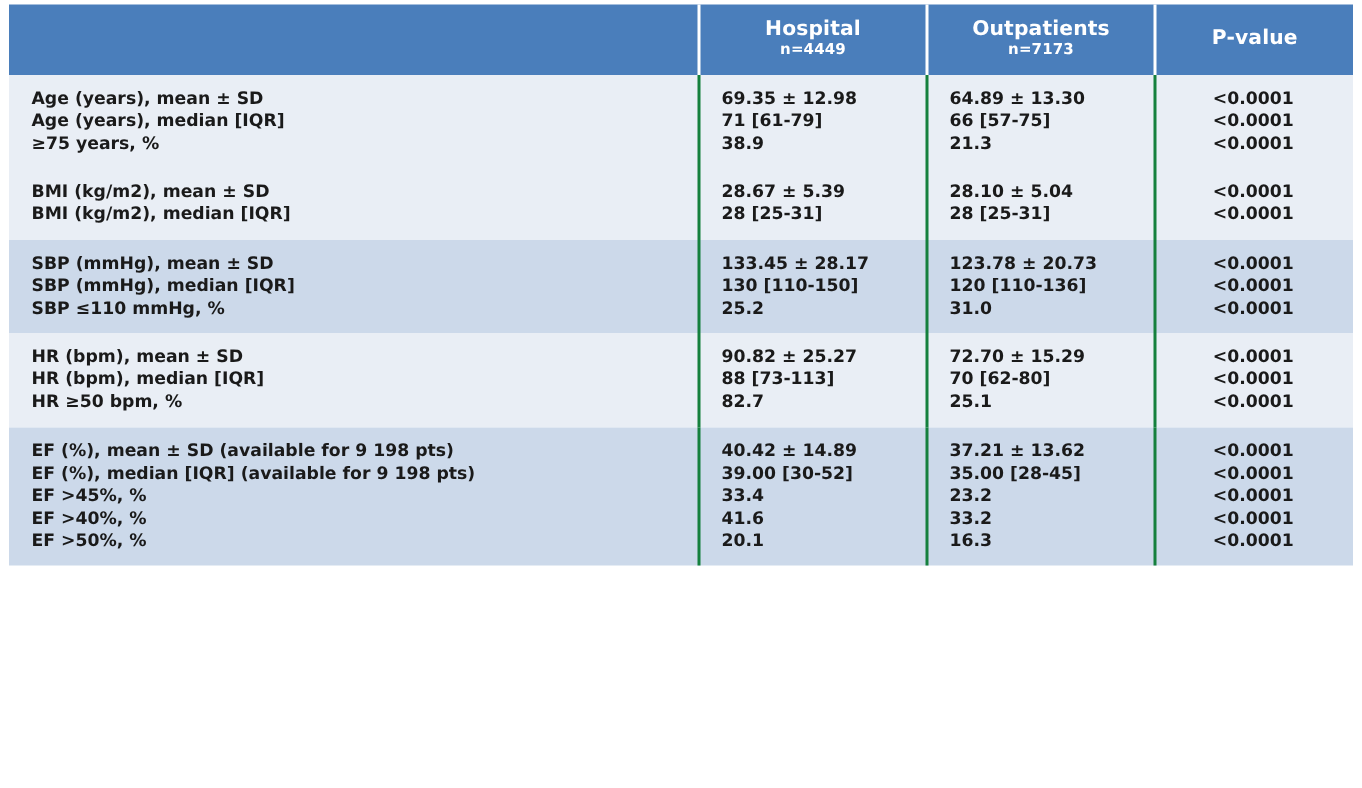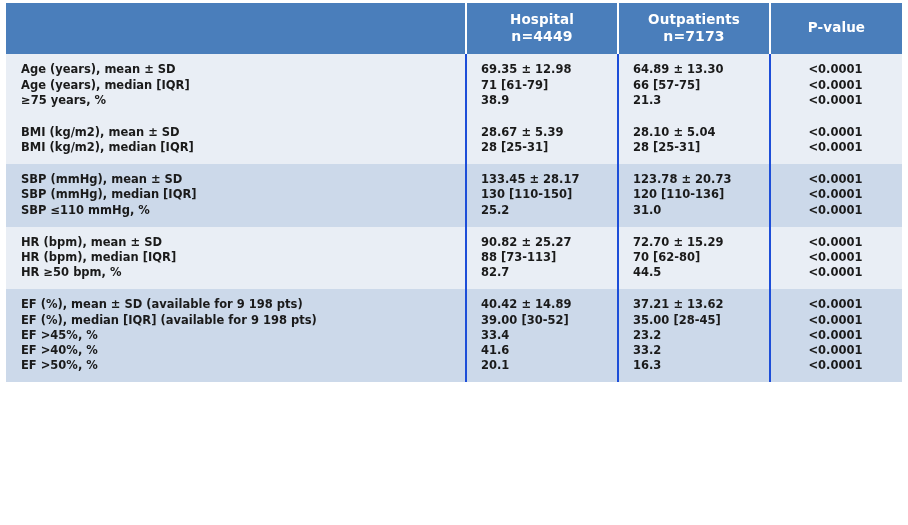--- a/index.html
+++ b/index.html
@@ -40,31 +40,31 @@
     border-left: 2px solid #ffffff;
     line-height: 1.18;
     letter-spacing: 0.1px;
   }
   thead th.blank-head {
     background: #4a7ebb;
     border-left: none;
   }
   thead th .hn {
     display: block;
-    font-size: 14px;
+    font-size: 10px;
   }
 
   tbody td {
     font-size: 11.5px;
     font-weight: bold;
     color: #1a1a1a;
     vertical-align: top;
     padding: 8px 6px 9px 8px;
     line-height: 1.32;
-    border-left: 2px solid #1d4ed8;
+    border-left: 2px solid #15803d;
   }
   tbody td.label {
     text-align: left;
     padding-left: 15px;
     border-left: none;
   }
   tbody td.val {
     text-align: left;
     padding-left: 14px;
   }
@@ -177,21 +177,21 @@
             <span class="line">HR ≥50 bpm, %</span>
           </td>
           <td class="val">
             <span class="line">90.82 ± 25.27</span>
             <span class="line">88 [73-113]</span>
             <span class="line">82.7</span>
           </td>
           <td class="val">
             <span class="line">72.70 ± 15.29</span>
             <span class="line">70 [62-80]</span>
-            <span class="line">44.5</span>
+            <span class="line">25.1</span>
           </td>
           <td class="pval">
             <span class="pline">&lt;0.0001</span>
             <span class="pline">&lt;0.0001</span>
             <span class="pline">&lt;0.0001</span>
           </td>
         </tr>
         <tr class="band-dark">
           <td class="label">
             <span class="line">EF (%), mean ± SD (available for 9 198 pts)</span>

